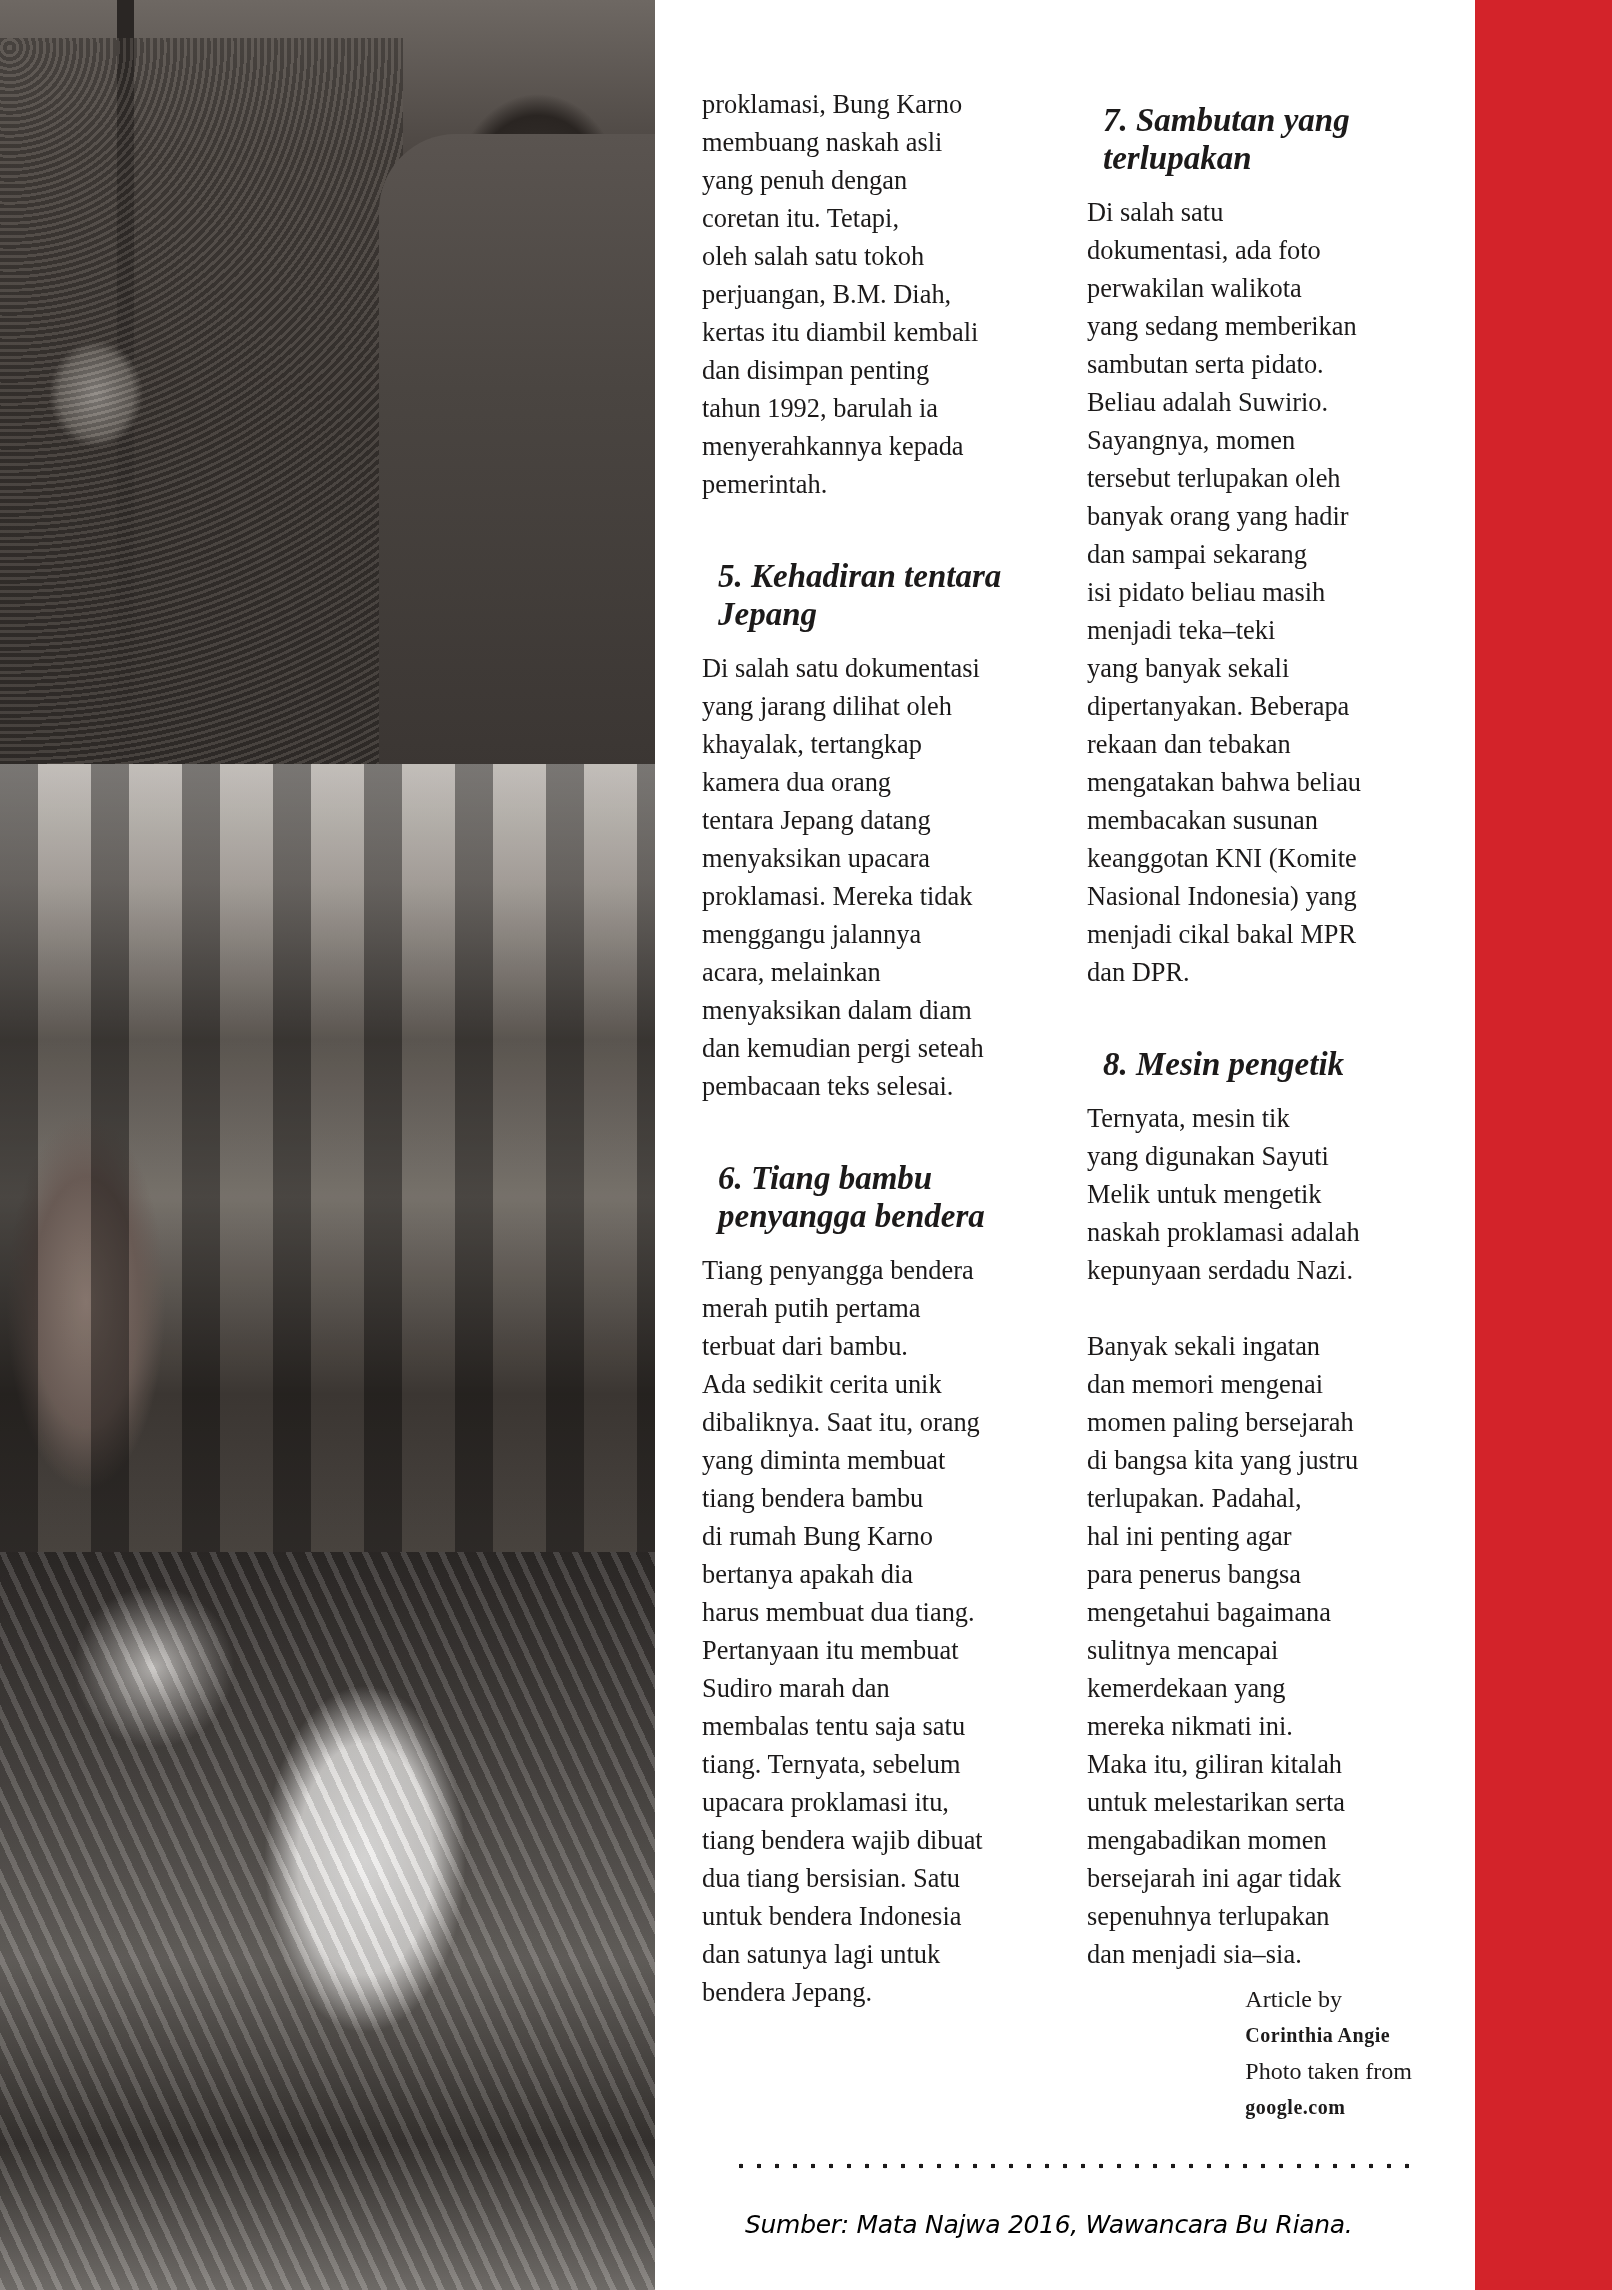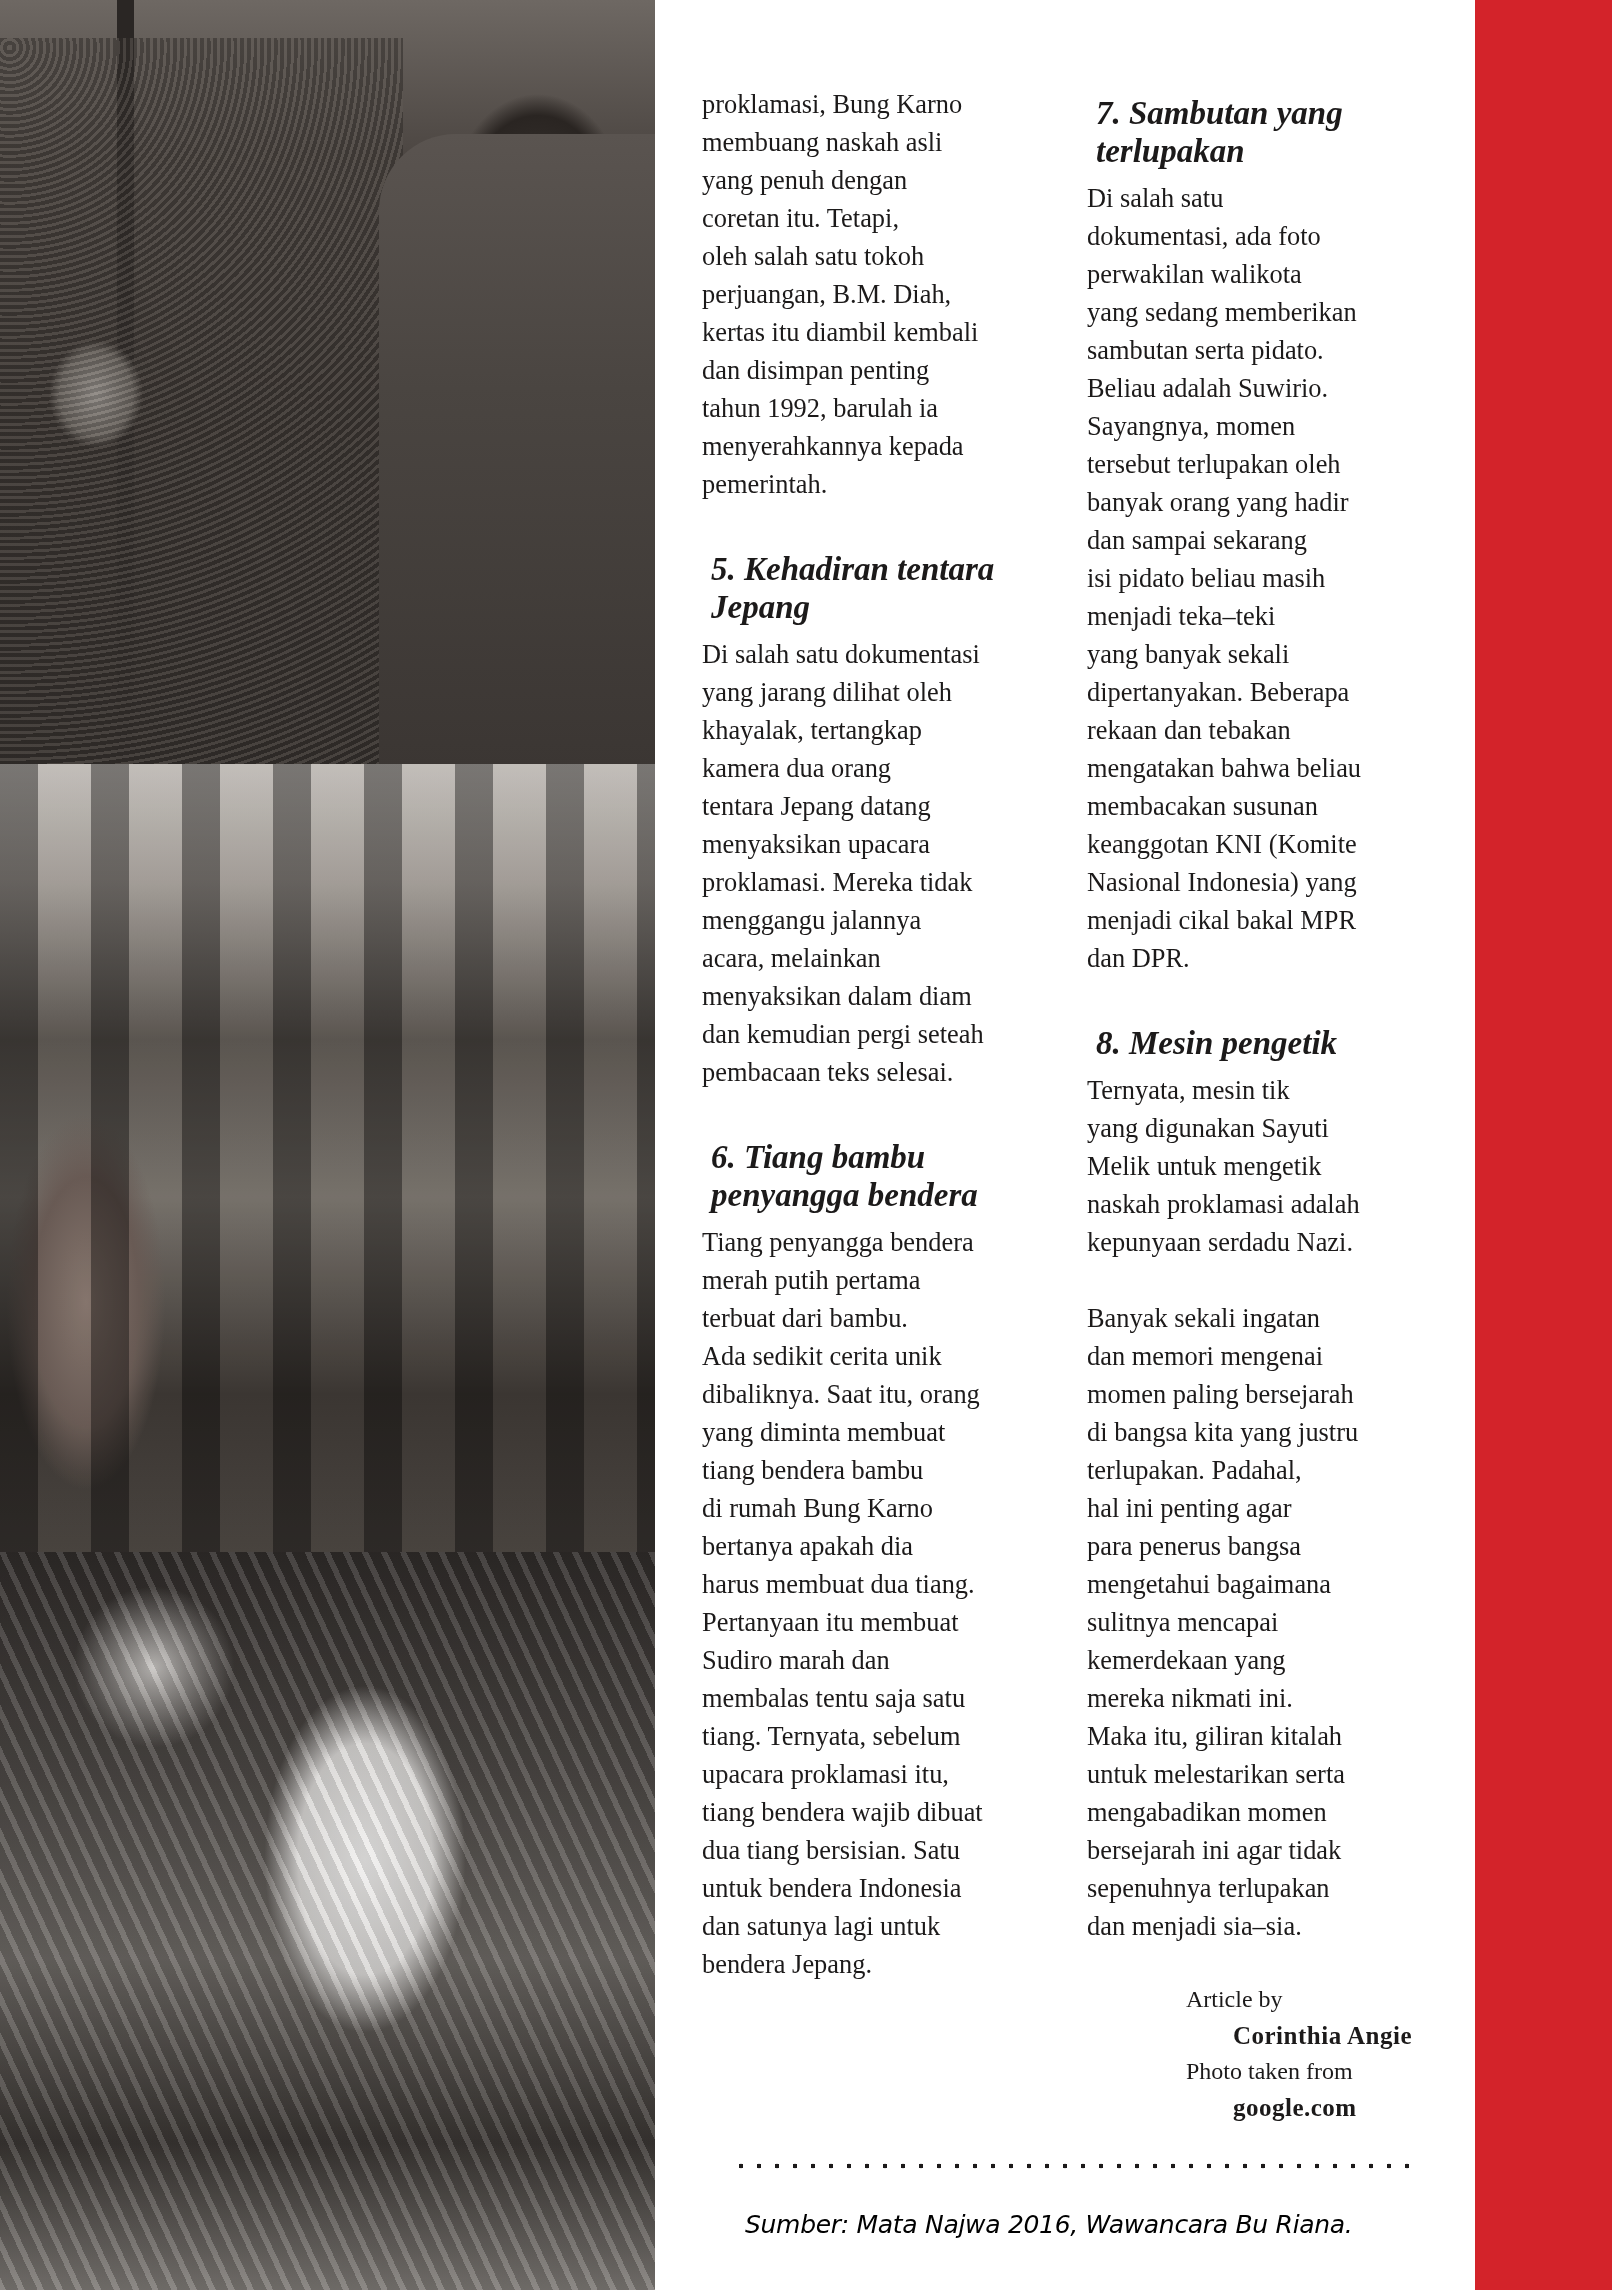--- a/index.html
+++ b/index.html
@@ -50,29 +50,29 @@
     background: repeating-linear-gradient(65deg, rgba(255,255,255,.12) 0 5.8px, rgba(0,0,0,.12) 5.8px 17.3px);
   }
 
   .red-bar { position: absolute; left: 1475px; top: 0; width: 137px; height: 2290px; background: #d3232a; }
 
   .col { position: absolute; font-size: 26.4px; line-height: 38px; }
   .col-1 { left: 702px; top: 85px; width: 384px; }
   .col-2 { left: 1087px; top: 85px; width: 384px; }
   .col p { margin: 0; white-space: pre-line; }
   .col h2 {
-    margin: 9px; font-style: italic; font-weight: bold; font-size: 33px; line-height: 38px;
+    margin: 16px; font-style: italic; font-weight: bold; font-size: 33px; line-height: 38px;
     color: #1c1a1a;
   }
   .gap { height: 38px; }
 
   .credits { position: absolute; right: 200px; top: 1982px; text-align: left;
     font-family: Liberation Serif, serif; color: #1c1a1a; }
   .credits .light { font-size: 24px; line-height: 35px; }
-  .credits .bold { font-size: 25px; line-height: 37px; font-weight: bold; letter-spacing: 0.5px; margin-left: 47px; }
+  .credits .bold { font-size: 20px; line-height: 37px; font-weight: bold; letter-spacing: 0.5px; }
 
   .dots { position: absolute; left: 732px; top: 2163px; width: 684px; height: 5.8px;
     background: radial-gradient(circle, #1c1a1a 2.2px, transparent 2.5px) 0 0 / 18px 5.8px repeat-x; }
   .source { position: absolute; left: 745px; top: 2210px; font-family: "DejaVu Sans", sans-serif;
     font-style: italic; font-size: 25px; color: #000000; letter-spacing: -0.3px; }
 </style>
 </head>
 <body>
 
 <div class="photo-col">

